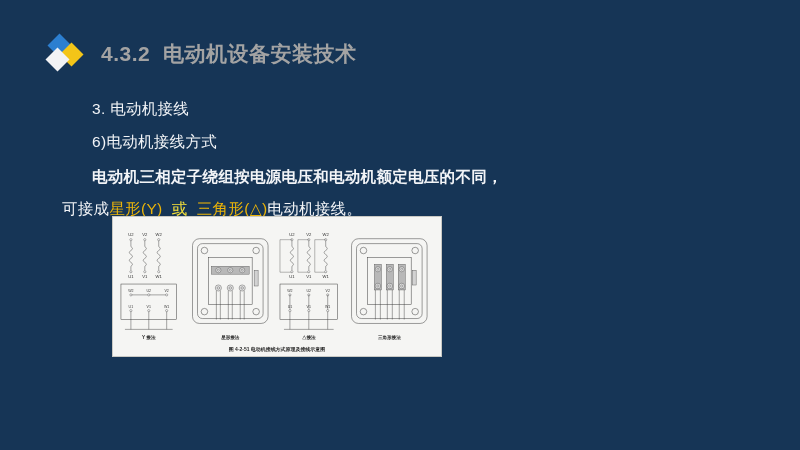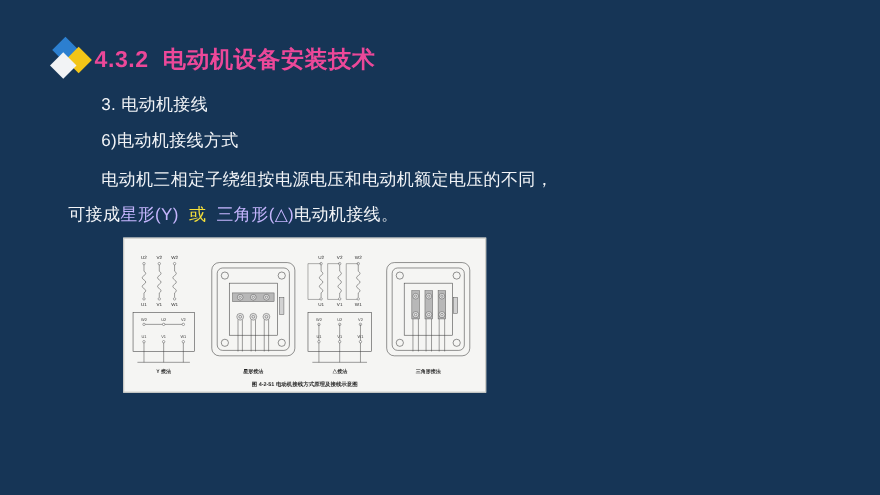--- a/index.html
+++ b/index.html
@@ -41,39 +41,41 @@
   }
   .logo .dia-blue   { left: 5px;  top: 3px;  background: #2c7fd0; }
   .logo .dia-yellow { left: 17px; top: 12px; background: #f3c518; }
   .logo .dia-white  { left: 3px;  top: 17px; background: #f2f3f5; }
 
   .heading {
     font-size: 21px;
     font-weight: bold;
     letter-spacing: 0.5px;
     white-space: pre;
-    color: #ec4899;
+    margin-left: 15px;
+    color: #a3a3a3;
   }
 
   
   .body-text { position: absolute; left: 0; top: 0; width: 100%; }
 
   .line {
     position: absolute;
     font-size: 15.5px;
     color: #f2f4f7;
     white-space: pre;
     letter-spacing: 0.3px;
+    margin-top: 14px;
   }
   .line-1 { left: 92px;  top: 85px;  }
   .line-2 { left: 92px;  top: 118px; }
-  .line-3 { left: 92px;  top: 153px; }
+  .line-3 { left: 92px;  top: 153px; font-weight: bold; }
   .line-4 { left: 62px;  top: 185px; }
 
-  .hl-green  { color: #c4b5fd; }
+  .hl-green  { color: #eab308; }
   .hl-yellow { color: #f5e03a; }
 
   
   .figure {
     position: absolute;
     left: 112px;
     top: 216px;
     width: 330px;
     height: 141px;
     background: #f5f5f3;

